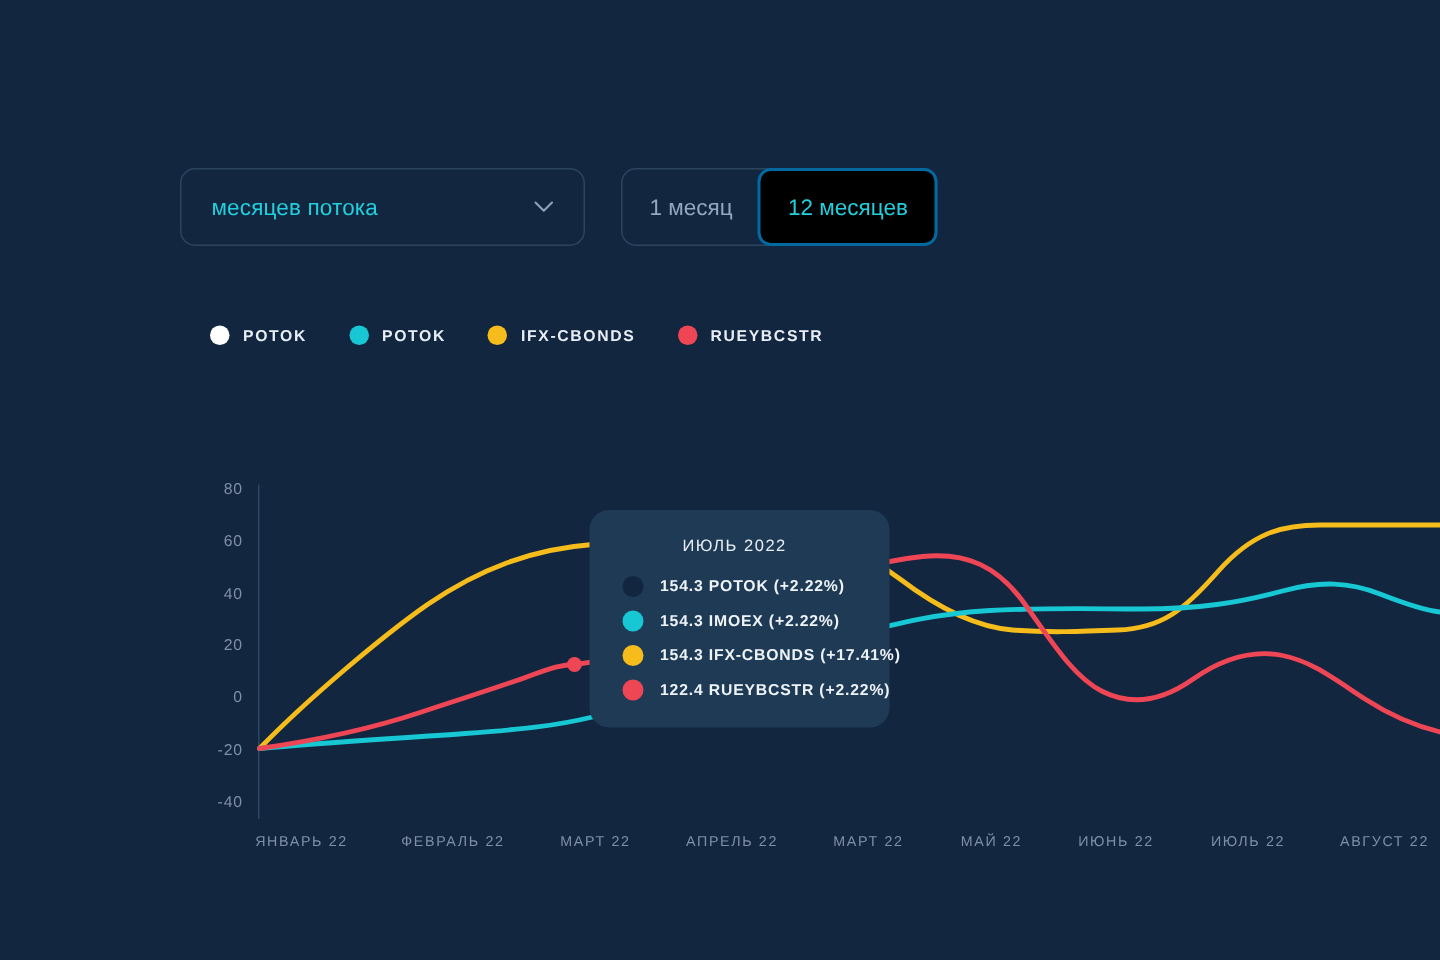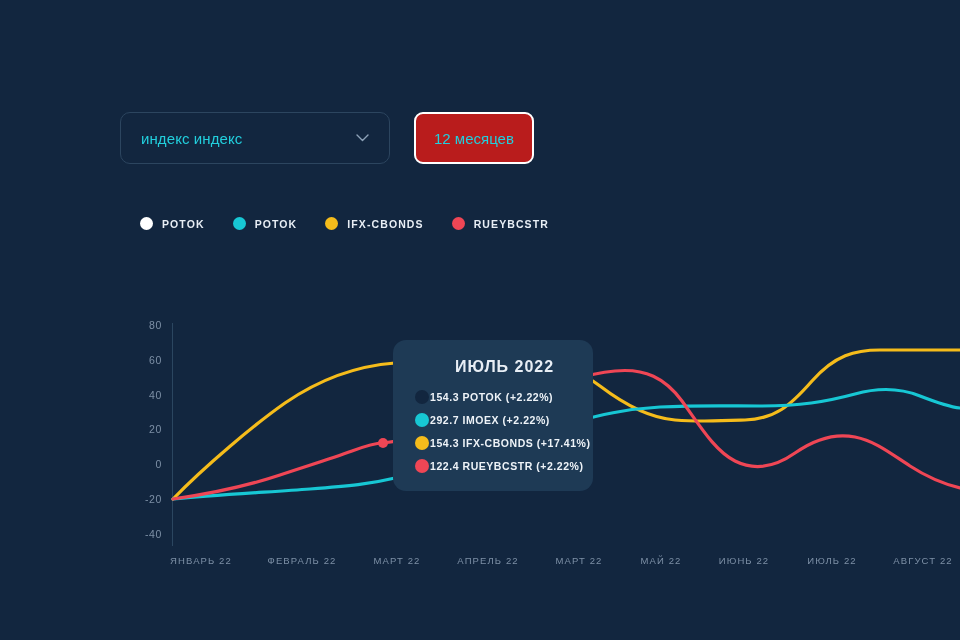--- a/index.html
+++ b/index.html
@@ -44,25 +44,25 @@
     color:#93a7bd;font-size:15px;
     cursor:pointer;
     background:transparent;
     border:0;
     font-family:inherit;
     position:relative;
   }
   .seg + .seg{box-shadow:inset 1px 0 0 #2c455f;}
   .seg.active{
     color:#22cfdd;
-    border:2px solid #ffffff;
+    border:2px solid #0369a1;
     border-radius:9px;
     margin:-1px;
     box-shadow:none;
-    background:#b91c1c;
+    background:#000000;
     z-index:2;
   }
 
   
   .legend{position:absolute;left:140px;top:217px;display:flex;align-items:flex-end;gap:28px;}
   .legend-item{display:flex;align-items:center;gap:9px;}
   .legend-dot{width:13px;height:13px;border-radius:50%;flex:none;}
   .legend-text{
     color:#e8eef5;font-size:10.5px;font-weight:bold;
     letter-spacing:1.1px;
@@ -79,46 +79,47 @@
   .tooltip{
     position:absolute;left:393px;top:340px;
     width:200px;
     background:#1e3a55;
     border-radius:13px;
     padding:18px 20px 18px 22px;
     box-sizing:border-box;
     z-index:5;
   }
   .tt-title{
-    color:#e8eef5;font-size:16px;font-weight:bold;letter-spacing:1px;
+    color:#e8eef5;font-size:11px;font-weight:normal;letter-spacing:1px;
     margin-bottom:14px;
     padding-left:40px;
   }
-  .tt-row{display:flex;align-items:center;gap:1px;margin-bottom:9px;}
+  .tt-row{display:flex;align-items:center;gap:11px;margin-bottom:9px;}
   .tt-row:last-child{margin-bottom:0;}
   .tt-dot{width:14px;height:14px;border-radius:50%;flex:none;}
   .tt-text{color:#eef3f8;font-size:10.5px;font-weight:bold;letter-spacing:.55px;white-space:nowrap;}
 </style>
 </head>
 <body>
 
 <div class="stage">
 
   <div class="controls">
 
     <div class="dropdown">
-      <span class="dropdown-label">индекс индекс</span>
+      <span class="dropdown-label">месяцев потока</span>
       <span class="chev">
         <svg viewBox="0 0 13 8" width="13" height="8">
           <path d="M1 1 L6.5 6.5 L12 1" fill="none" stroke="#8ea2b8" stroke-width="1.4" stroke-linecap="round" stroke-linejoin="round"></path>
         </svg>
       </span>
     </div>
 
     <div class="segmented">
+      <button class="seg">1 месяц</button>
       <button class="seg active">12 месяцев</button>
     </div>
   </div>
 
   <div class="legend">
     <div class="legend-item">
       <span class="legend-dot" style="background:#ffffff"></span>
       <span class="legend-text">POTOK</span>
     </div>
     <div class="legend-item">
@@ -204,21 +205,21 @@
 
   <div class="tooltip">
     <div class="tt-title">ИЮЛЬ 2022</div>
 
     <div class="tt-row">
       <span class="tt-dot" style="background:#12263f"></span>
       <span class="tt-text">154.3 POTOK (+2.22%)</span>
     </div>
     <div class="tt-row">
       <span class="tt-dot" style="background:#17c7d4"></span>
-      <span class="tt-text">292.7 IMOEX (+2.22%)</span>
+      <span class="tt-text">154.3 IMOEX (+2.22%)</span>
     </div>
     <div class="tt-row">
       <span class="tt-dot" style="background:#f5bc1b"></span>
       <span class="tt-text">154.3 IFX-CBONDS (+17.41%)</span>
     </div>
     <div class="tt-row">
       <span class="tt-dot" style="background:#ef4655"></span>
       <span class="tt-text">122.4 RUEYBCSTR  (+2.22%)</span>
     </div>
   </div>

